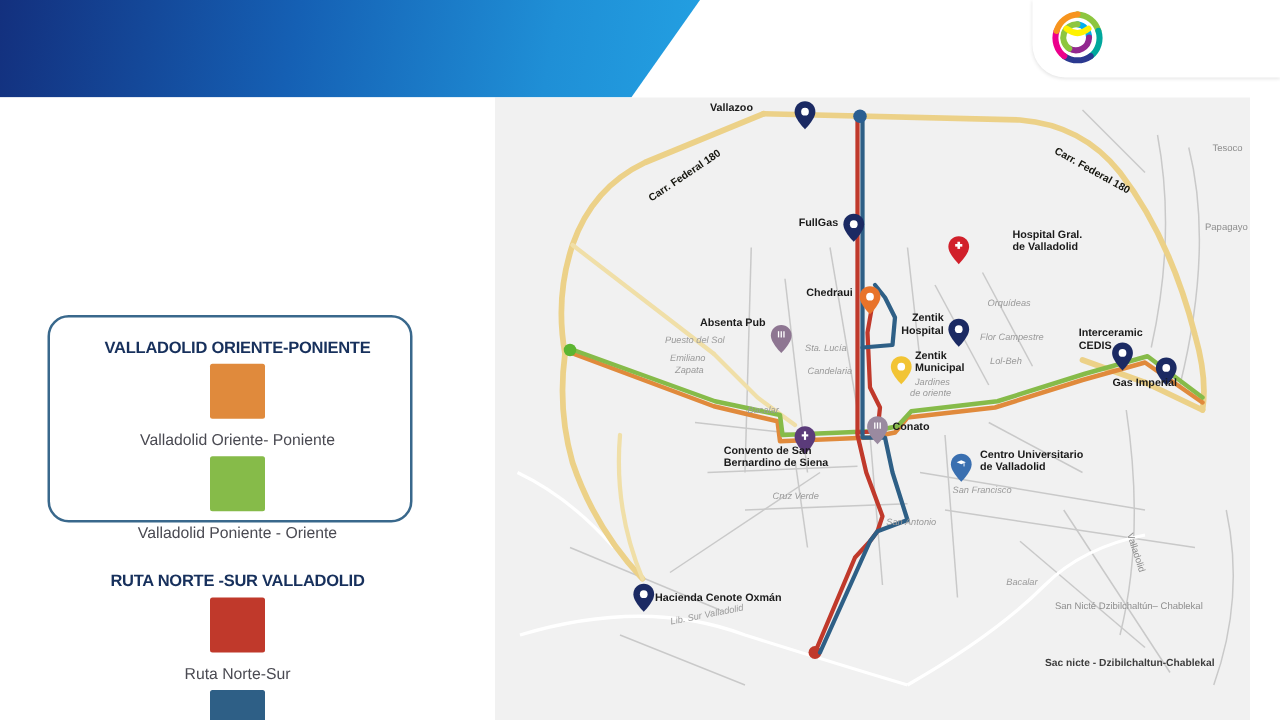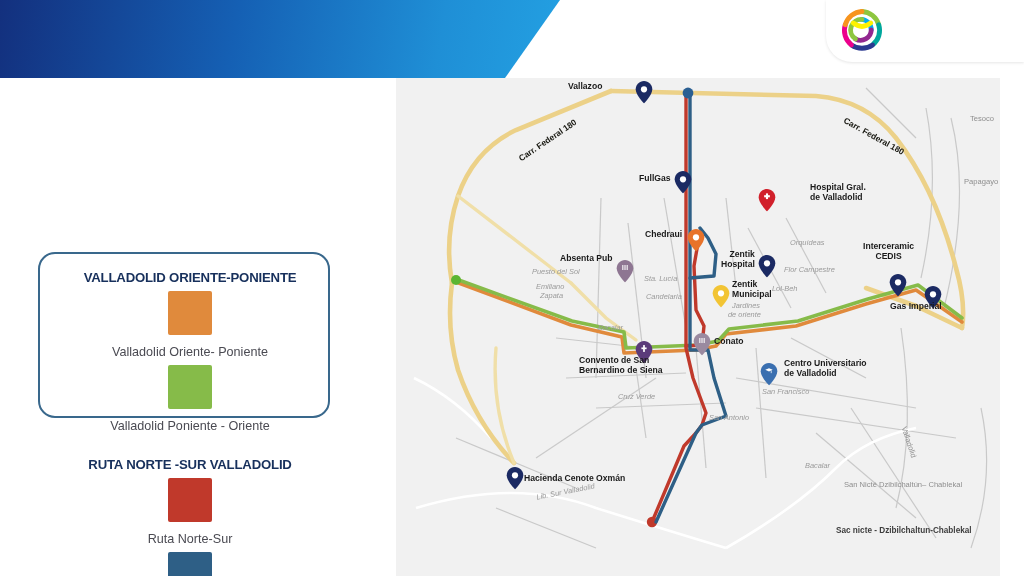--- a/index.html
+++ b/index.html
@@ -289,21 +289,21 @@
     <div class="mlabel poi" style="left:325px;top:172px;text-align:right;">
       <span>Zentik</span><br>
       <span>Hospital</span>
     </div>
 
     <div class="mlabel poi" style="left:336px;top:202px;">
       <span>Zentik</span><br>
       <span>Municipal</span>
     </div>
 
-    <div class="mlabel poi" style="left:467px;top:164px;text-align:center;">
+    <div class="mlabel poi" style="left:467px;top:184px;">
       <span>Interceramic</span><br>
       <span>CEDIS</span>
     </div>
 
     <div class="mlabel poi" style="left:494px;top:224px;">Gas Imperial</div>
     <div class="mlabel poi" style="left:318px;top:259px;">Conato</div>
 
     <div class="mlabel poi" style="left:183px;top:278px;">
       <span>Convento de San</span><br>
       <span>Bernardino de Siena</span>
@@ -316,21 +316,21 @@
 
     <div class="mlabel poi" style="left:128px;top:396px;">Hacienda Cenote Oxmán</div>
 
     <div class="mlabel street" style="left:136px;top:190px;">Puesto del Sol</div>
     <div class="mlabel street" style="left:140px;top:205px;">Emiliano</div>
     <div class="mlabel street" style="left:144px;top:214px;">Zapata</div>
     <div class="mlabel street" style="left:248px;top:197px;">Sta. Lucía</div>
     <div class="mlabel street" style="left:250px;top:215px;">Candelaria</div>
     <div class="mlabel street" style="left:394px;top:161px;">Orquídeas</div>
     <div class="mlabel street" style="left:388px;top:188px;">Flor Campestre</div>
-    <div class="mlabel street" style="left:376px;top:207px;">Lol-Beh</div>
+    <div class="mlabel street" style="left:396px;top:207px;">Lol-Beh</div>
     <div class="mlabel street" style="left:336px;top:224px;">Jardines</div>
     <div class="mlabel street" style="left:332px;top:233px;">de oriente</div>
     <div class="mlabel street" style="left:202px;top:246px;">Bacalar</div>
     <div class="mlabel street" style="left:222px;top:315px;">Cruz Verde</div>
     <div class="mlabel street" style="left:313px;top:336px;text-align:right;">San Antonio</div>
     <div class="mlabel street" style="left:366px;top:310px;">San Francisco</div>
     <div class="mlabel street" style="left:140px;top:410px;transform:rotate(-11deg);">Lib. Sur Valladolid</div>
     <div class="mlabel street" style="left:409px;top:384px;">Bacalar</div>
     <div class="mlabel street-plain" style="left:574px;top:37px;">Tesoco</div>
     <div class="mlabel street-plain" style="left:568px;top:100px;">Papagayo</div>

